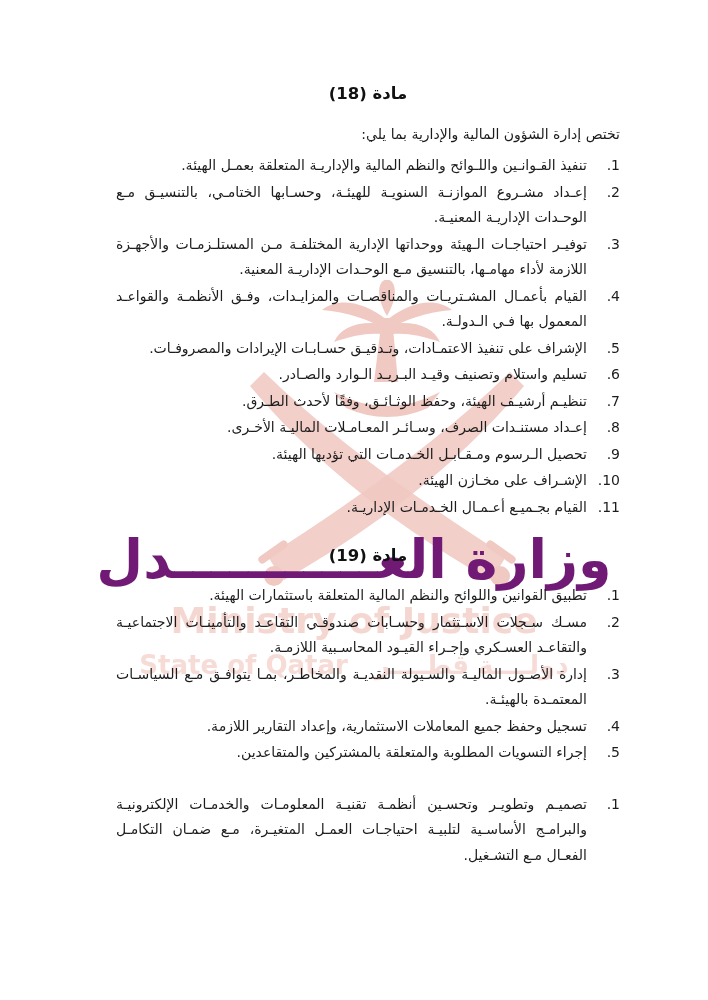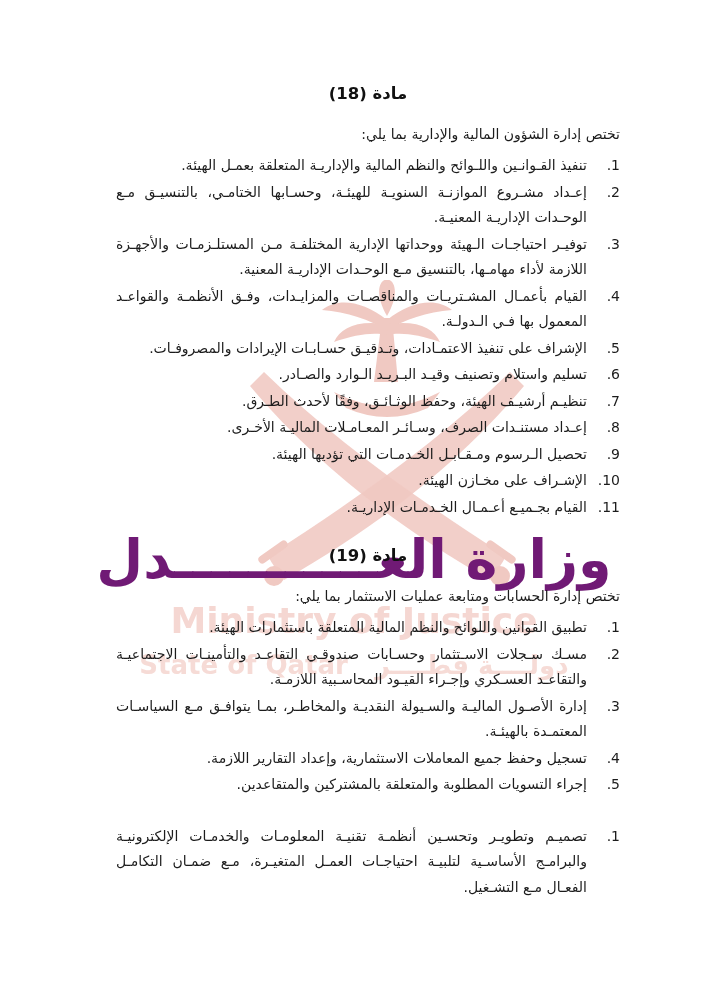--- a/index.html
+++ b/index.html
@@ -201,21 +201,20 @@
 
   <li class="item">
     <span class="item-number">11.</span>
     <span class="item-text">القيام بجـميـع أعـمـال الخـدمـات الإداريـة.</span>
   </li>
 </ul>
   </section>
 
   <section class="article">
     <h2 class="article-heading">مادة (19)</h2>
-    <p class="article-intro">تختص إدارة الحسابات ومتابعة عمليات الاستثمار بما يلي:</p>
     <ul class="items">
   <li class="item">
     <span class="item-number">1.</span>
     <span class="item-text">تطبيق القوانين واللوائح والنظم المالية المتعلقة باستثمارات الهيئة.</span>
   </li>
 
   <li class="item">
     <span class="item-number">2.</span>
     <span class="item-text">مسـك سـجلات الاسـتثمار وحسـابات صندوقـي التقاعـد والتأمينـات الاجتماعيـة والتقاعـد العسـكري وإجـراء القيـود المحاسـبية اللازمـة.</span>
   </li>

